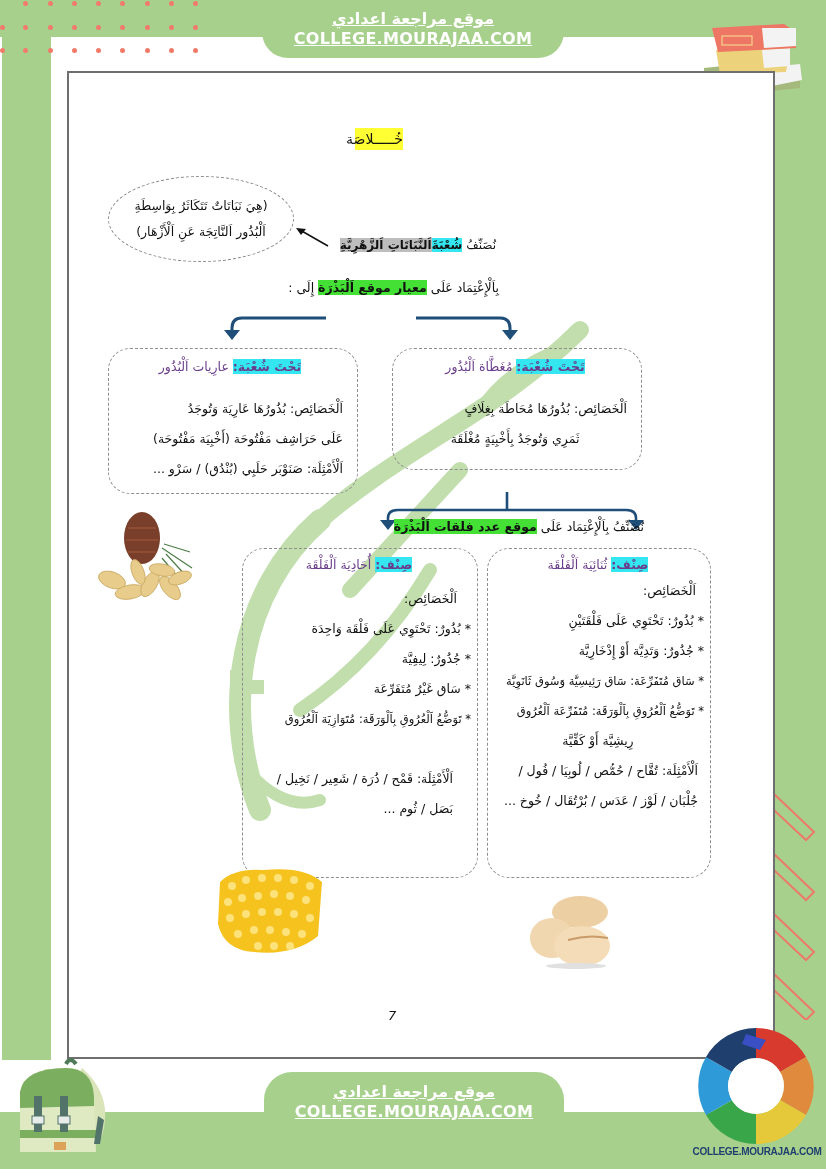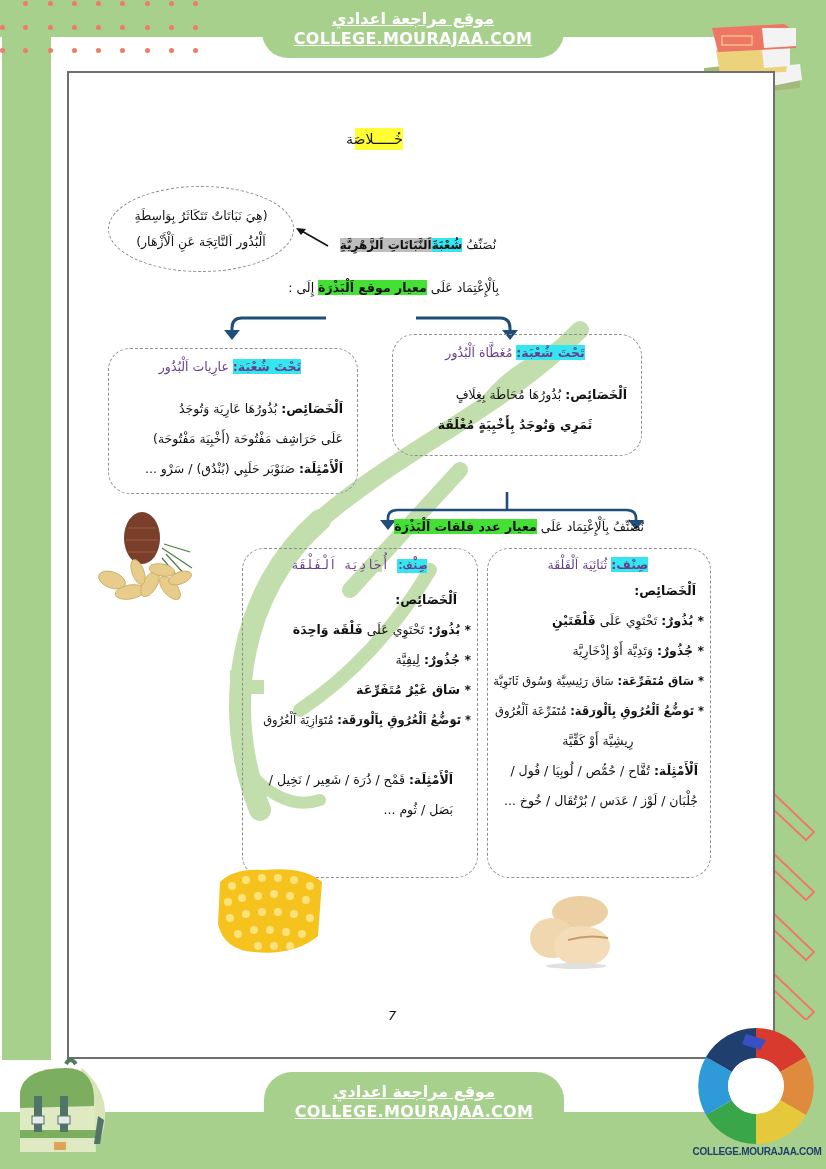--- a/index.html
+++ b/index.html
@@ -37,40 +37,40 @@
 
   .watermark { position: absolute; left: 200px; top: 290px; width: 420px; height: 560px; opacity: 0.55; pointer-events: none; }
 
   .ar { direction: rtl; font-family: "DejaVu Sans", sans-serif; }
   .title {
     position: absolute; left: 355px; top: 128px; width: 48px; height: 22px;
     background: #ffff33; font-size: 14px; text-align: center; line-height: 22px;
   }
 
   .ellipse {
-    position: absolute; left: 108px; top: 186px; width: 186px; height: 86px;
+    position: absolute; left: 108px; top: 176px; width: 186px; height: 86px;
     border: 1.5px dashed #8a8a8a; border-radius: 50%;
     display: flex; flex-direction: column; align-items: center; justify-content: center;
     font-size: 12.5px; line-height: 26px; text-align: center;
   }
 
   .line1 { position: absolute; right: 330px; top: 238px; font-size: 12px; white-space: nowrap; }
   .line2 { position: absolute; right: 327px; top: 280px; font-size: 12.5px; white-space: nowrap; }
   .hl-grey { background: #bdbdbd; font-weight: bold; }
   .hl-cyan { background: #33e6f0; font-weight: bold; }
   .hl-green { background: #44e035; font-weight: bold; }
 
   .box {
     position: absolute; border: 1.5px dashed #8e8e8e; border-radius: 22px;
     font-size: 12.5px; text-align: right; direction: rtl;
   }
   .box .head { text-align: center; font-size: 12.5px; color: #6a3d8a; margin-bottom: 20px; }
   .box .head .lab { background: #33e6f0; color: #6a3d8a; font-weight: bold; }
   .box p { line-height: 30px; white-space: nowrap; }
-  .b { font-weight: bold; }
+  .b { font-weight: normal; }
 
   .page-num { position: absolute; left: 388px; top: 1008px; font-size: 13px; font-style: italic; }
 
   svg { display: block; }
 </style>
 </head>
 <body>
 
 <div class="bg-top"></div>
 <div class="bg-left"></div>
@@ -181,21 +181,21 @@
   <svg width="300" height="30" viewBox="0 0 300 30">
     <g fill="none" stroke="#1f4e79" stroke-width="3">
       <path d="M108 6 L24 6 Q14 6 14 16 L14 20"></path>
       <path d="M198 6 L282 6 Q292 6 292 16 L292 20"></path>
     </g>
     <path d="M6 18 L22 18 L14 28 Z" fill="#1f4e79"></path>
     <path d="M284 18 L300 18 L292 28 Z" fill="#1f4e79"></path>
   </svg>
 </div>
 
-<div class="box" style="left:392px;top:334px;width:250px;height:122px;padding:10px 14px 0 10px;">
+<div class="box" style="left:392px;top:348px;width:250px;height:122px;padding:10px 14px 0 10px;">
   <div class="head">
     <span class="lab">تَحْتَ شُعْبَة:</span>
     <span>مُغَطَّاة اَلْبُذُور</span>
   </div>
   <p><span class="b">اَلْخَصَائِص:</span> <span>بُذُورُهَا مُحَاطَة بِغِلَافٍ</span></p>
   <p class="b" style="text-align:center">ثَمَرِي وَتُوجَدُ بِأَخْبِيَةٍ مُغْلَقَة</p>
 </div>
 
 <div class="box" style="left:108px;top:348px;width:250px;height:146px;padding:10px 14px 0 8px;">
   <div class="head">
@@ -234,40 +234,40 @@
       <path d="M133 0 L133 18"></path>
       <path d="M14 30 L14 26 Q14 18 24 18 L252 18 Q262 18 262 26 L262 30"></path>
     </g>
     <path d="M6 28 L22 28 L14 38 Z" fill="#1f4e79"></path>
     <path d="M254 28 L270 28 L262 38 Z" fill="#1f4e79"></path>
   </svg>
 </div>
 
 <div class="ar" style="position:absolute;right:182px;top:519px;font-size:12.5px;white-space:nowrap;">
   <span>نُصَنِّفُ بِاَلْإِعْتِمَاد عَلَى</span>
-  <span class="hl-green"><span>معيار</span> <span>عدد فلقات اَلْبَذْرَة</span></span>
+  <span class="hl-green"><span>موقع</span> <span>عدد فلقات اَلْبَذْرَة</span></span>
 </div>
 
 <div class="box" style="left:487px;top:548px;width:224px;height:330px;padding:8px 6px 0 4px;">
   <div class="head" style="margin-bottom:4px;">
     <span class="lab">صِنْف:</span>
     <span>ثُنَائِيَة اَلْفَلْقَة</span>
   </div>
   <p class="b" style="padding-right:8px;">اَلْخَصَائِص:</p>
   <p><span class="b">* بُذُورٌ:</span> <span>تَحْتَوِي عَلَى</span> <span class="b">فَلْقَتَيْنِ</span></p>
   <p><span class="b">* جُذُورٌ:</span> <span>وَتَدِيَّة أَوْ إِدْخَارِيَّة</span></p>
   <p style="font-size:11.5px;"><span class="b">* سَاق مُتَفَرِّعَة:</span> <span>سَاق رَئِيسِيَّة وَسُوق ثَانَوِيَّة</span></p>
   <p style="font-size:11.5px;"><span class="b">* تَوَضُّعُ اَلْعُرُوقِ بِاَلْوَرَقَة:</span> <span>مُتَفَرِّعَة اَلْعُرُوق</span></p>
   <p style="text-align:center;">رِيشِيَّة أَوْ كَفِّيَّة</p>
   <p style="padding-right:6px;"><span class="b">اَلْأَمْثِلَة:</span> <span>تُفَّاح / حُمُّص / لُوبِيَا / فُول /</span></p>
   <p style="padding-right:6px;">جُلْبَان / لَوْز / عَدَس / بُرْتُقَال / خُوخ ...</p>
 </div>
 
 <div class="box" style="left:242px;top:548px;width:236px;height:330px;padding:8px 6px 0 4px;">
-  <div class="head" style="margin-bottom:12px;font-family:Liberation Mono, monospace;">
+  <div class="head" style="margin-bottom:12px;">
     <span class="lab">صِنْف:</span>
     <span>أُحَادِيَة اَلْفَلْقَة</span>
   </div>
   <p class="b" style="padding-right:14px;">اَلْخَصَائِص:</p>
   <p><span class="b">* بُذُورٌ:</span> <span>تَحْتَوِي عَلَى</span> <span class="b">فَلْقَة وَاحِدَة</span></p>
   <p><span class="b">* جُذُورٌ:</span> <span>لِيفِيَّة</span></p>
   <p class="b">* سَاق غَيْرُ مُتَفَرِّعَة</p>
   <p style="font-size:11.5px;"><span class="b">* تَوَضُّعُ اَلْعُرُوقِ بِاَلْوَرَقَة:</span> <span>مُتَوَازِيَة اَلْعُرُوق</span></p>
   <p style="height:30px"></p>
   <p style="padding-right:18px;"><span class="b">اَلْأَمْثِلَة:</span> <span>قَمْح / ذُرَة / شَعِير / نَخِيل /</span></p>

